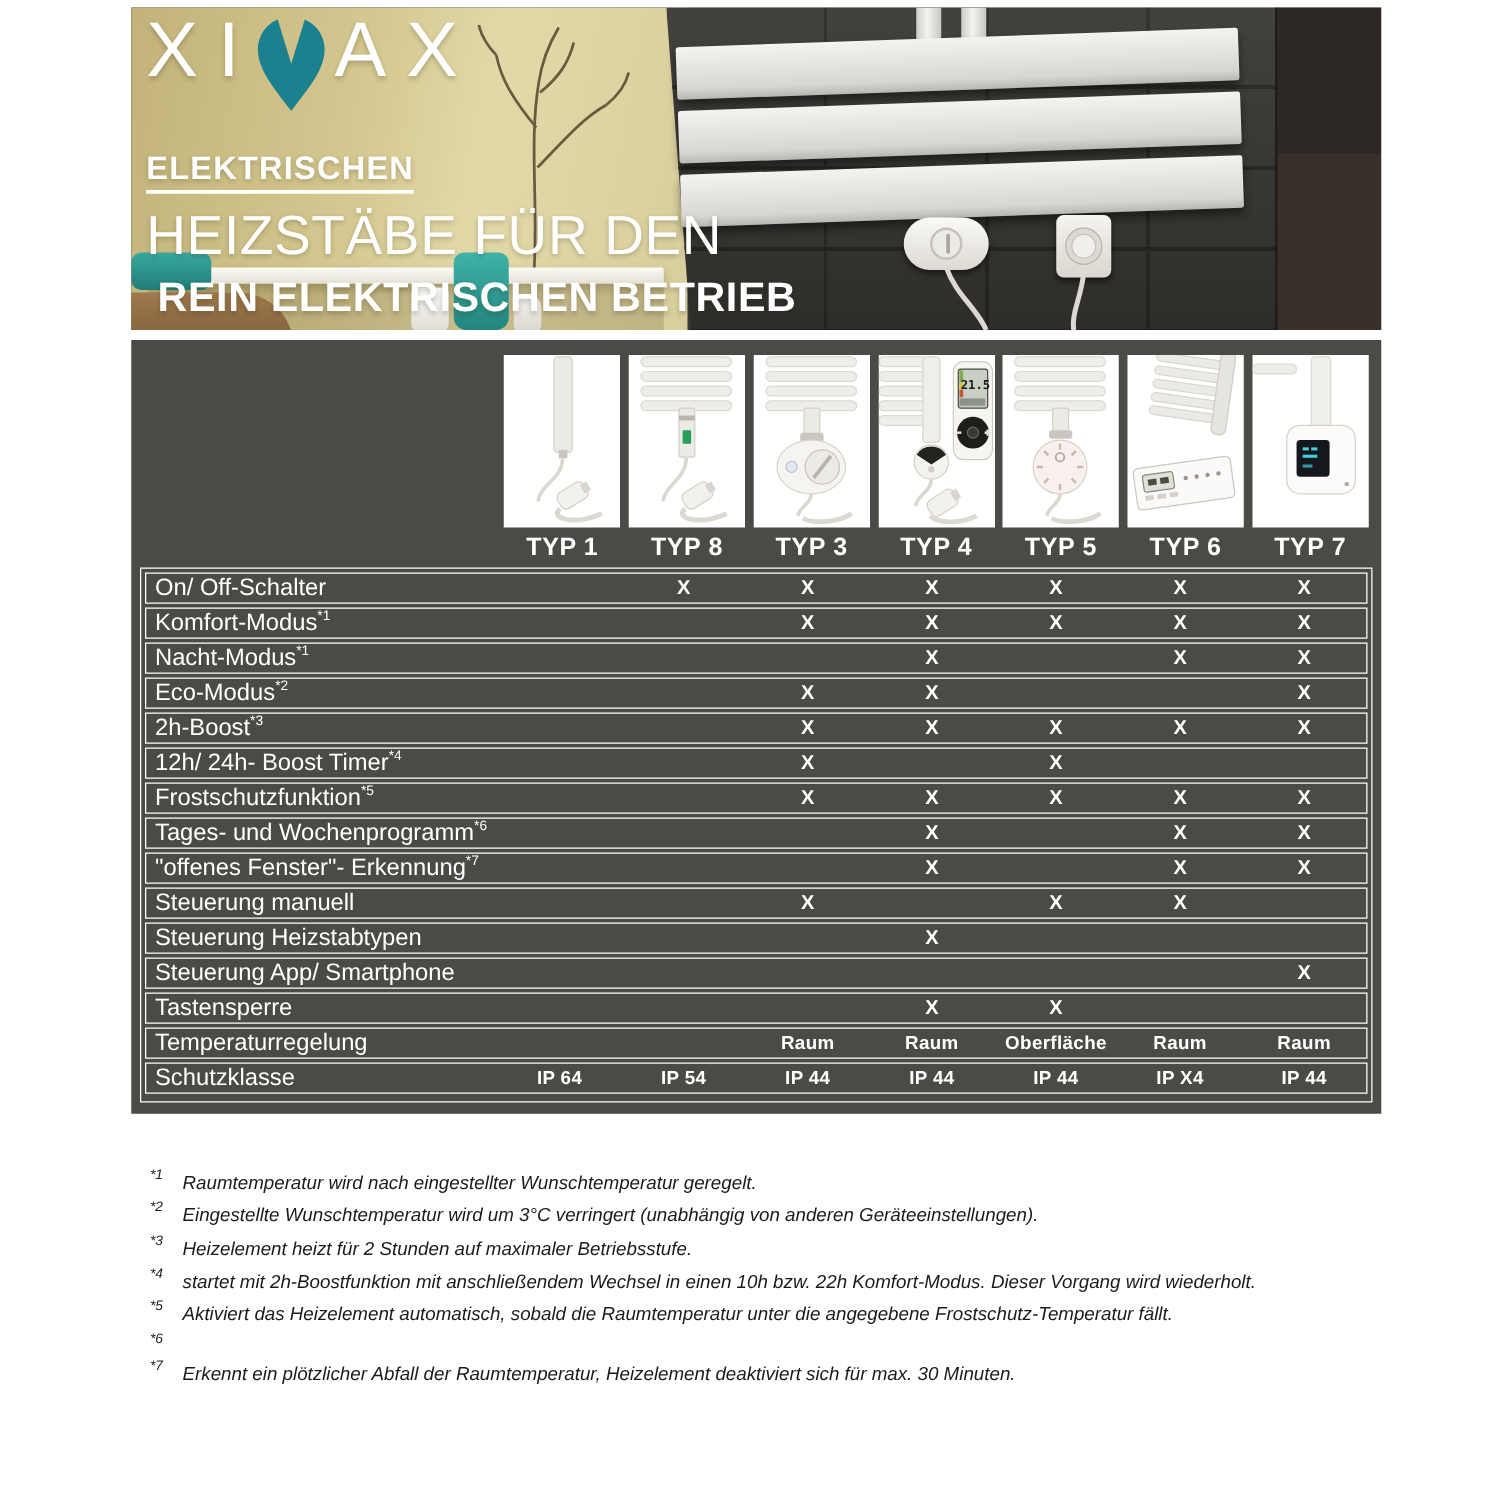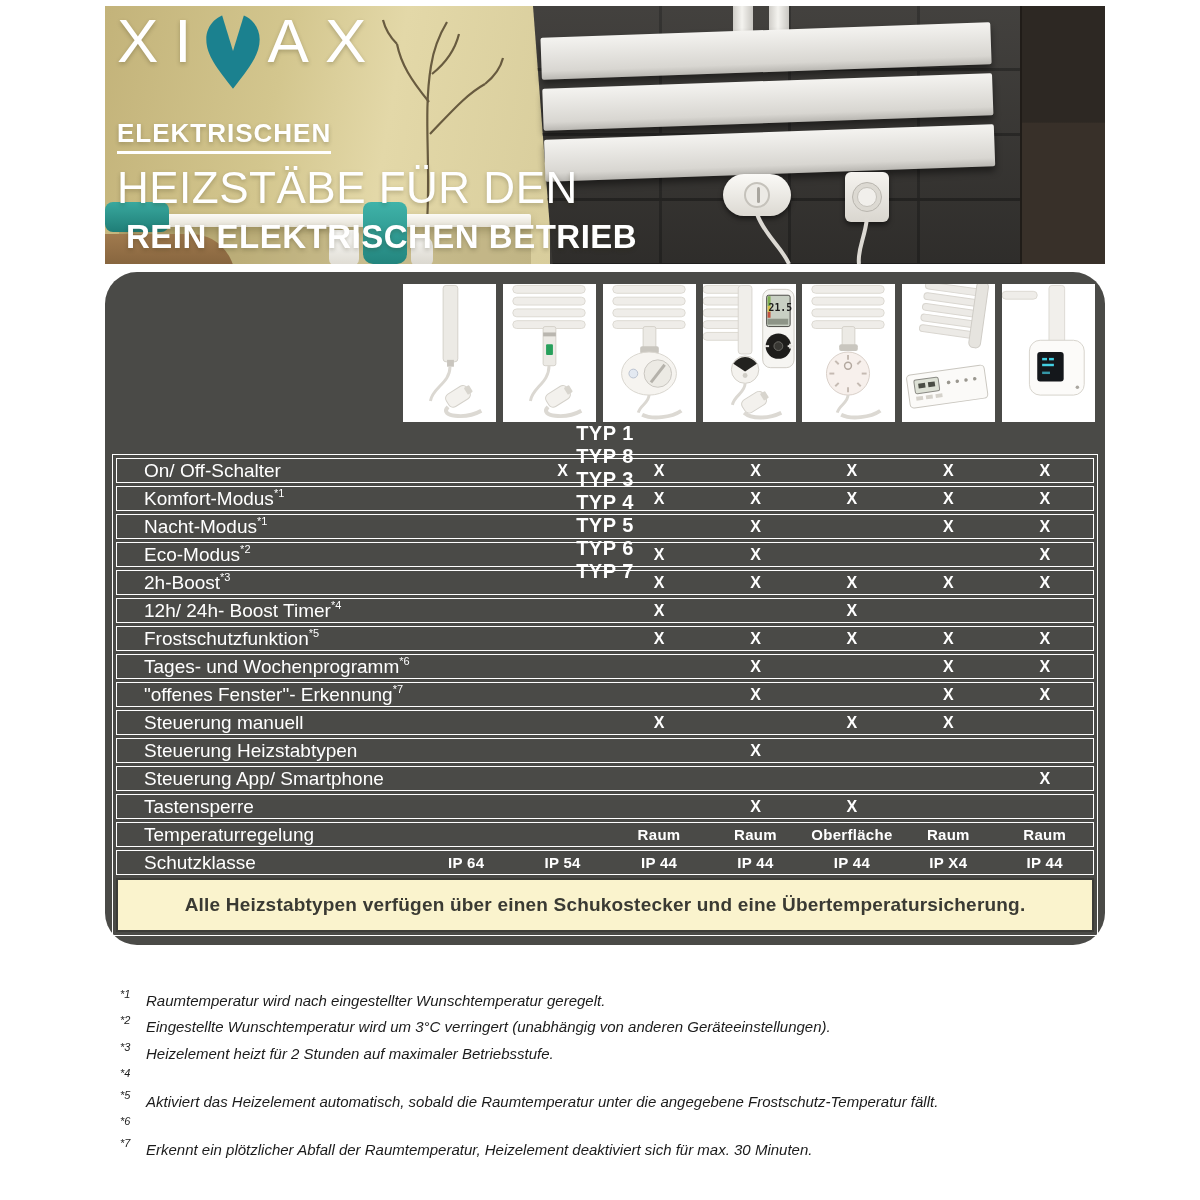--- a/index.html
+++ b/index.html
@@ -66,31 +66,31 @@
 
   .hero-text { position:absolute; left:12px; top:4px; color:#fff; text-shadow:0 2px 4px rgba(40,35,10,.25); }
   .logo { display:flex; align-items:flex-start; font-size:62px; line-height:1; letter-spacing:16px; font-weight:normal; }
   .logo .m-glyph { margin:2px 6px 0 -4px; }
   .hero-sub { margin-top:18px; display:inline-block; font-size:26px; font-weight:bold; letter-spacing:1px;
     border-bottom:3px solid #fff; padding-bottom:2px; }
   .hero-h1 { margin-top:9px; font-size:44px; font-weight:normal; letter-spacing:.5px; }
   .hero-h2 { margin-top:5px; margin-left:9px; font-size:33px; font-weight:bold; letter-spacing:.5px; }
 
   
-  .comparison { background:#4a4a47; padding:12px 7px 9px;border-radius:32px; }
+  .comparison { background:#4a4a47; padding:12px 7px 9px; }
   .grid { display:flex; }
   .lbl-spacer { width:288px; flex:none; }
   .col { flex:1; display:flex; justify-content:center; align-items:flex-end; }
   .img-box { width:93px; height:138px; background:#ffffff; overflow:hidden; }
-  .typ-row { display:flex; height:32px; align-items:center;flex-direction:column; }
+  .typ-row { display:flex; height:32px; align-items:center; }
   .typ-cell { flex:1; text-align:center; color:#fff; font-weight:bold; font-size:20px; letter-spacing:.5px; }
 
   .rows-block { border:1px solid #ffffff; padding:3px; }
   .trow { display:flex; align-items:center; border:1px solid #ffffff; margin-bottom:3px; height:25px; background:#4a4a47; }
-  .tlabel { width:281px; flex:none; padding-left:7px; color:#fff; font-size:19px; white-space:nowrap; line-height:1;margin-left:20px; }
+  .tlabel { width:281px; flex:none; padding-left:7px; color:#fff; font-size:19px; white-space:nowrap; line-height:1; }
   .tlabel sup { font-size:11px; position:relative; top:-1px; letter-spacing:0; }
   .tcell { flex:1; text-align:center; color:#fff; font-weight:bold; font-size:16px; line-height:1; }
   .tcell.txt { font-size:15px; letter-spacing:.3px; }
   .banner { margin-top:1px; height:54px; background:#faf3cd; border:2px solid #3c3c38;
     display:flex; align-items:center; justify-content:center;
     font-weight:bold; font-size:19px; color:#3a3a33; letter-spacing:.2px; }
 
   
   .footnotes { margin:48px 0 0 15px; }
   .fline { display:flex; font-style:italic; font-size:15px; color:#1b1b1b; margin-bottom:10.5px; line-height:1.05; }
@@ -507,41 +507,39 @@
         <div class="trow">
           <div class="tlabel"><span>Schutzklasse</span></div>
           <div class="tcell txt">IP 64</div>
           <div class="tcell txt">IP 54</div>
           <div class="tcell txt">IP 44</div>
           <div class="tcell txt">IP 44</div>
           <div class="tcell txt">IP 44</div>
           <div class="tcell txt">IP X4</div>
           <div class="tcell txt">IP 44</div>
         </div>
-        <div class="banner" id="info-banner">
-        <span>Alle Heizstabtypen verfügen über einen Schukostecker und eine Übertemperatursicherung.</span>
-      </div>
     </div>
   </section>
 
   <section class="footnotes" id="footnotes">
       <div class="fline">
         <sup>*1</sup>
         <span>Raumtemperatur wird nach eingestellter Wunschtemperatur geregelt.</span>
       </div>
       <div class="fline">
         <sup>*2</sup>
         <span>Eingestellte Wunschtemperatur wird um 3°C verringert (unabhängig von anderen Geräteeinstellungen).</span>
       </div>
       <div class="fline">
         <sup>*3</sup>
         <span>Heizelement heizt für 2 Stunden auf maximaler Betriebsstufe.</span>
       </div>
       <div class="fline">
         <sup>*4</sup>
+        <span>startet mit 2h-Boostfunktion mit anschließendem Wechsel in einen 10h bzw. 22h Komfort-Modus. Dieser Vorgang wird wiederholt.</span>
       </div>
       <div class="fline">
         <sup>*5</sup>
         <span>Aktiviert das Heizelement automatisch, sobald die Raumtemperatur unter die angegebene Frostschutz-Temperatur fällt.</span>
       </div>
       <div class="fline">
         <sup>*6</sup>
       </div>
       <div class="fline">
         <sup>*7</sup>

